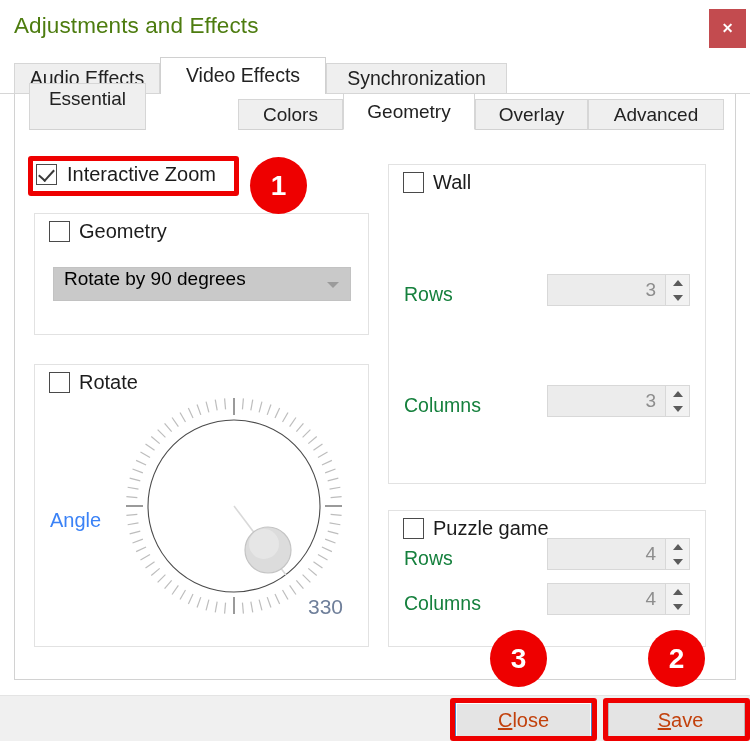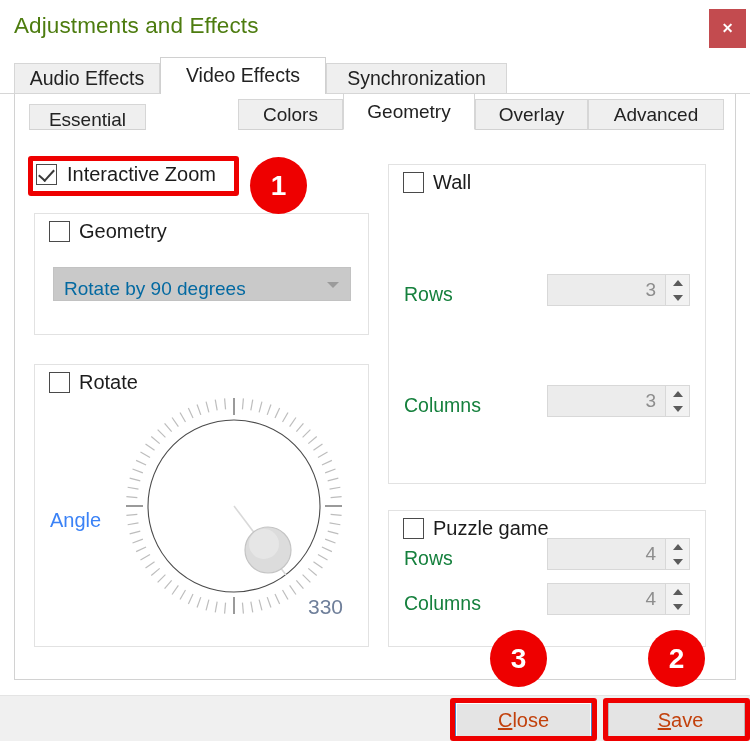--- a/index.html
+++ b/index.html
@@ -181,24 +181,24 @@
     background: #ffffff;
     white-space: nowrap;
   }
 
   
   .combo {
     position: absolute;
     box-sizing: border-box;
     background: #c9c9c9;
     border: 1px solid #c2c2c2;
-    color: #0369a1;
+    color: #000000;
     font-size: 19px;
     display: flex;
-    align-items: flex-end;
+    align-items: flex-start;
     padding-left: 10px;
     cursor: default;
   }
   .combo .arrow {
     position: absolute;
     right: 11px; top: 50%;
     margin-top: -2px;
     width: 0; height: 0;
     border-left: 6px solid transparent;
     border-right: 6px solid transparent;
@@ -349,21 +349,21 @@
 
   <div class="tabbar">
     <div class="tab" style="left:14px; width:146px; height:31px; line-height:29px;">Audio Effects</div>
     <div class="tab active" style="left:160px; width:166px; height:37px; line-height:35px;">Video Effects</div>
     <div class="tab" style="left:326px; width:181px; height:31px; line-height:29px;">Synchronization</div>
   </div>
 
   <div class="panel"></div>
 
   <div class="subtabbar">
-    <div class="subtab" style="left:14px; width:117px; height:26px; line-height:29px;">Essential</div>
+    <div class="subtab" style="left:14px; width:117px; height:47px; line-height:29px;">Essential</div>
     <div class="subtab" style="left:223px; width:105px; height:31px; line-height:29px;">Colors</div>
     <div class="subtab active" style="left:328px; width:132px; height:37px; line-height:35px;">Geometry</div>
     <div class="subtab" style="left:460px; width:113px; height:31px; line-height:29px;">Overlay</div>
     <div class="subtab" style="left:573px; width:136px; height:31px; line-height:29px;">Advanced</div>
   </div>
 
   <div class="cbrow" style="left:36px; top:163px;">
     <span class="cb checked"></span>
     <span>Interactive Zoom</span>
   </div>

